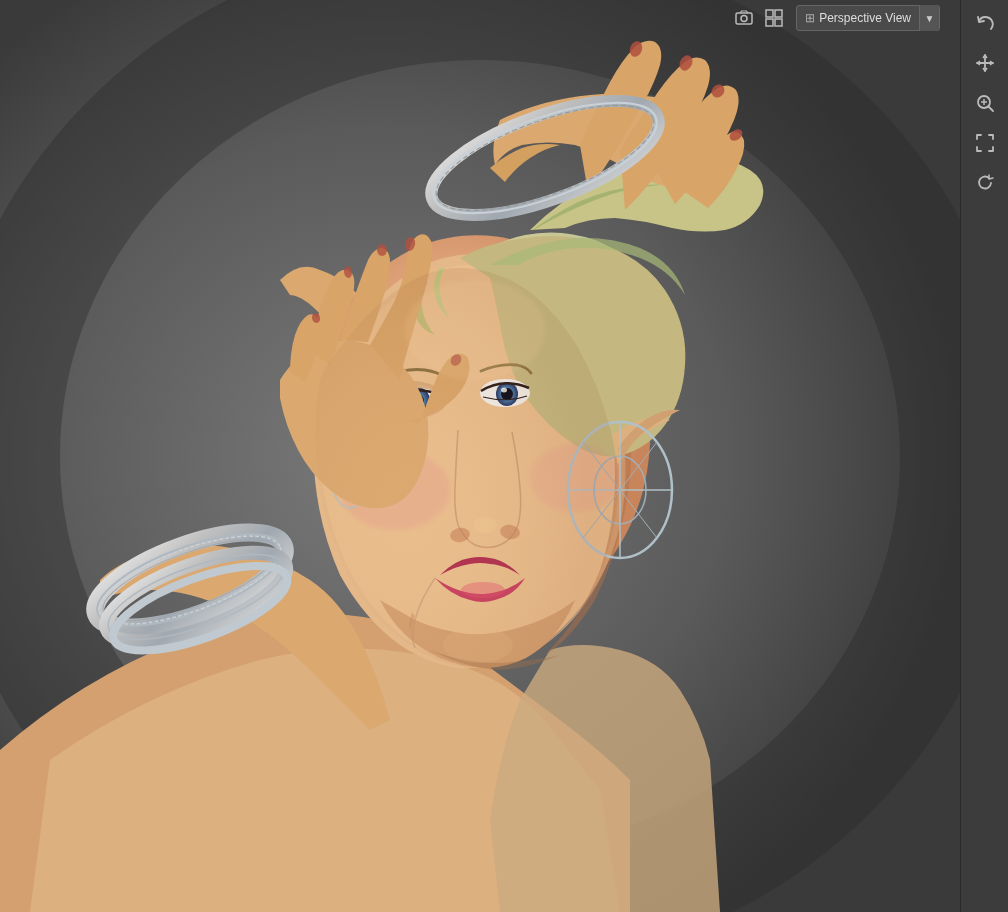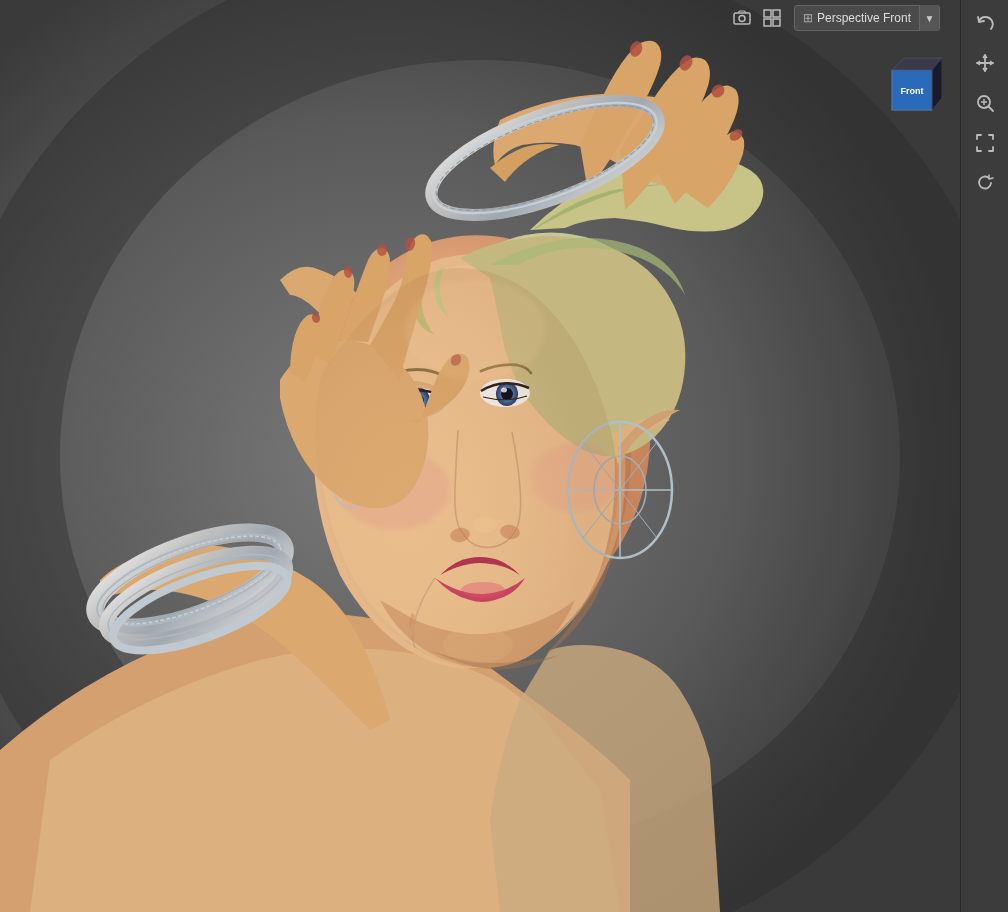--- a/index.html
+++ b/index.html
@@ -409,43 +409,28 @@
           <rect x="1" y="1" width="7" height="7" stroke="#bbb" stroke-width="1.5" fill="none"></rect>
           <rect x="10" y="1" width="7" height="7" stroke="#bbb" stroke-width="1.5" fill="none"></rect>
           <rect x="1" y="10" width="7" height="7" stroke="#bbb" stroke-width="1.5" fill="none"></rect>
           <rect x="10" y="10" width="7" height="7" stroke="#bbb" stroke-width="1.5" fill="none"></rect>
         </svg>
       </div>
     </div>
 
     <div id="perspective-dropdown">
       <div id="perspective-label">
-        <span>Perspective Front</span>
+        <span>Perspective View</span>
       </div>
       <div id="perspective-arrow">
         <span>▼</span>
       </div>
     </div>
   </div>
 
-  <div id="nav-cube">
-    <svg width="70" height="70" viewBox="0 0 70 70" xmlns="http://www.w3.org/2000/svg">
-
-      <rect x="8" y="20" width="40" height="40" fill="#2a6ab8" stroke="#4488dd" stroke-width="1"></rect>
-      <text x="28" y="44" fill="white" font-size="9" font-weight="bold" text-anchor="middle" font-family="Arial">Front</text>
-
-      <path d="M 8 20 L 20 8 L 58 8 L 48 20 Z" fill="#3a3a4a" stroke="#4a4a5a" stroke-width="1"></path>
-
-      <path d="M 48 20 L 58 8 L 58 48 L 48 60 Z" fill="#1a1a2a" stroke="#3a3a4a" stroke-width="1"></path>
-
-      <line x1="8" y1="20" x2="8" y2="60" stroke="#5a5a6a" stroke-width="0.5"></line>
-      <line x1="48" y1="20" x2="48" y2="60" stroke="#5a5a6a" stroke-width="0.5"></line>
-      <line x1="8" y1="60" x2="48" y2="60" stroke="#5a5a6a" stroke-width="0.5"></line>
-    </svg>
-  </div>
 
   <div id="right-toolbar">
 
     <div class="right-tool-btn" title="Undo">
       <svg width="20" height="20" viewBox="0 0 20 20" fill="none" xmlns="http://www.w3.org/2000/svg">
         <path d="M 4 8 Q 6 4 10 4 Q 15 4 17 8 Q 19 12 16 16" stroke="#bbb" stroke-width="1.8" fill="none" stroke-linecap="round"></path>
         <path d="M 3 4 L 4 9 L 9 8" stroke="#bbb" stroke-width="1.8" fill="none" stroke-linecap="round" stroke-linejoin="round"></path>
       </svg>
     </div>
 

